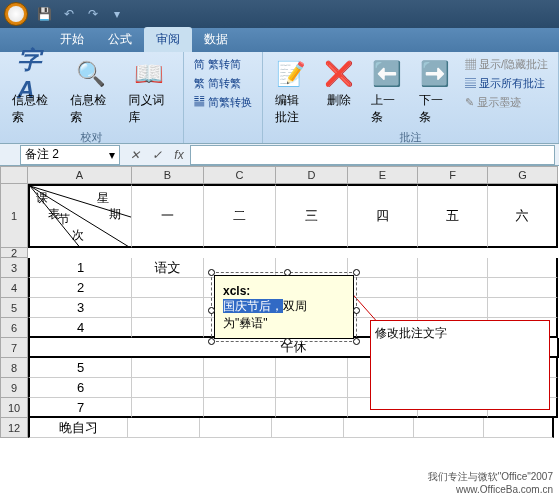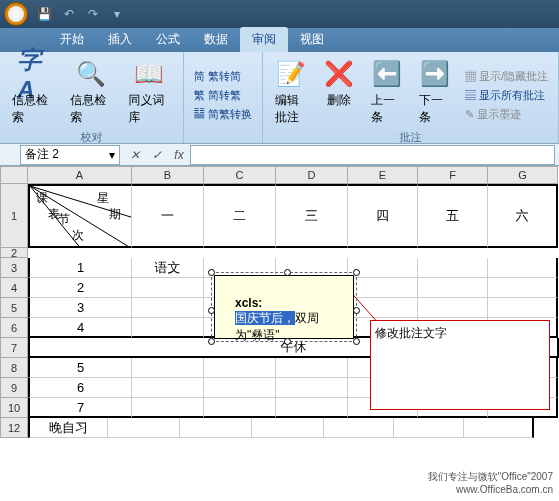--- a/index.html
+++ b/index.html
@@ -14,21 +14,21 @@
 .tabs { height: 24px; background: linear-gradient(#5a8ab8, #4a7aa8); display: flex; align-items: flex-end; padding-left: 48px; }
 .tab { padding: 4px 12px; color: #fff; cursor: pointer; font-size: 12px; }
 .tab.active { background: #c8dff0; color: #15428b; border-radius: 3px 3px 0 0; }
 
 .ribbon { height: 92px; background: linear-gradient(#d8e8f8, #c0d8f0); display: flex; border-bottom: 1px solid #8ab; }
 .group { border-right: 1px solid #a0c0d8; padding: 4px 8px; display: flex; flex-direction: column; justify-content: space-between; }
 .group-label { text-align: center; color: #4a6a8a; font-size: 11px; padding-top: 2px; }
 .group-content { display: flex; gap: 8px; align-items: flex-start; flex: 1; }
 .big-btn { display: flex; flex-direction: column; align-items: center; gap: 2px; padding: 2px 4px; cursor: pointer; }
 .big-btn .icon { width: 32px; height: 32px; display: flex; align-items: center; justify-content: center; font-size: 24px; }
-.small-list { display: flex; flex-direction: column; gap: 2px; font-size: 11px; margin-top: 12px; }
+.small-list { display: flex; flex-direction: column; gap: 2px; font-size: 11px; }
 .small-item { padding: 1px 2px; cursor: pointer; color: #15428b; white-space: nowrap; }
 .small-item.disabled { color: #888; }
 
 .namebox-row { height: 22px; display: flex; border-bottom: 1px solid #8ab; background: #e8f0f8; align-items: center; }
 .namebox { width: 100px; height: 20px; border: 1px solid #8ab; background: #fff; padding: 0 4px; display: flex; align-items: center; justify-content: space-between; margin-left: 20px; }
 .fx-area { display: flex; align-items: center; margin-left: 4px; }
 .fx-btn { width: 22px; text-align: center; color: #555; font-style: italic; }
 .formula-bar { flex: 1; height: 20px; border: 1px solid #8ab; background: #fff; margin-right: 4px; }
 
 .sheet { position: relative; }
@@ -42,21 +42,21 @@
 .cell { border-right: 1px solid #ccc; border-bottom: 1px solid #ccc; text-align: center; font-size: 13px; display: flex; align-items: center; justify-content: center; background: #fff; }
 .b-top { border-top: 2px solid #000; }
 .b-bottom { border-bottom: 2px solid #000; }
 .b-left { border-left: 2px solid #000; }
 .b-right { border-right: 2px solid #000; }
 
 .diag-cell { position: relative; overflow: hidden; }
 .diag-cell svg { position: absolute; top: 0; left: 0; }
 .diag-text { position: absolute; font-size: 12px; }
 
-.comment-box { position: absolute; left: 214px; top: 275px; width: 140px; height: 64px; background: #ffffe1; border: 1px solid #000; padding: 20px; font-size: 12px; z-index: 10; }
+.comment-box { position: absolute; left: 214px; top: 275px; width: 140px; height: 64px; background: #ffffe1; border: 1px solid #000; padding: 8px; font-size: 12px; z-index: 10; }
 .comment-box .handles { position: absolute; border: 1px dashed #666; top: -4px; left: -4px; right: -4px; bottom: -4px; pointer-events: none; }
 .handle { position: absolute; width: 7px; height: 7px; background: #fff; border: 1px solid #000; border-radius: 50%; }
 .comment-sel { background: #316ac5; color: #fff; }
 
 .callout { position: absolute; left: 370px; top: 320px; width: 180px; height: 90px; border: 1px solid #c00; background: #fff; z-index: 9; }
 .callout-text { padding: 4px; font-size: 12px; }
 
 .watermark { position: absolute; right: 6px; bottom: 6px; font-size: 10px; text-align: right; z-index: 20; }
 .watermark .logo { font-size: 24px; font-weight: bold; font-style: italic; }
 .watermark .logo .o1 { color: #c00; }
@@ -77,25 +77,23 @@
   <div class="qat">
     <span class="qat-item">💾</span>
     <span class="qat-item">↶</span>
     <span class="qat-item">↷</span>
     <span class="qat-item">▾</span>
   </div>
 </div>
 
 <div class="tabs">
   <div class="tab">开始</div>
-  <div class="tab">插入</div>
   <div class="tab">公式</div>
+  <div class="tab active">审阅</div>
   <div class="tab">数据</div>
-  <div class="tab active">审阅</div>
-  <div class="tab">视图</div>
 </div>
 
 <div class="ribbon">
   <div class="group">
     <div class="group-content">
       <div class="big-btn">
         <div class="icon" style="color:#2a5a9a;font-weight:bold;font-style:italic">字A</div>
         <span>信息检索</span>
       </div>
       <div class="big-btn">
@@ -274,21 +272,21 @@
       <div class="cell b-bottom" style="width:72px;height:20px"></div>
         <div class="cell b-bottom" style="width:72px;height:20px"></div>
         <div class="cell b-bottom" style="width:72px;height:20px"></div>
         <div class="cell b-bottom" style="width:70px;height:20px"></div>
         <div class="cell b-bottom" style="width:70px;height:20px"></div>
         <div class="cell b-bottom b-right" style="width:70px;height:20px"></div>
     </div>
 
     <div class="row">
         <div class="rowh" style="height:20px">12</div>
-      <div class="cell b-left" style="width:80px;height:20px">晚自习</div>
+      <div class="cell b-left" style="width:100px;height:20px">晚自习</div>
       <div class="cell" style="width:72px;height:20px"></div>
         <div class="cell" style="width:72px;height:20px"></div>
         <div class="cell" style="width:72px;height:20px"></div>
         <div class="cell" style="width:70px;height:20px"></div>
         <div class="cell" style="width:70px;height:20px"></div>
         <div class="cell b-right" style="width:70px;height:20px"></div>
     </div>
   </div>
 </div>
 

